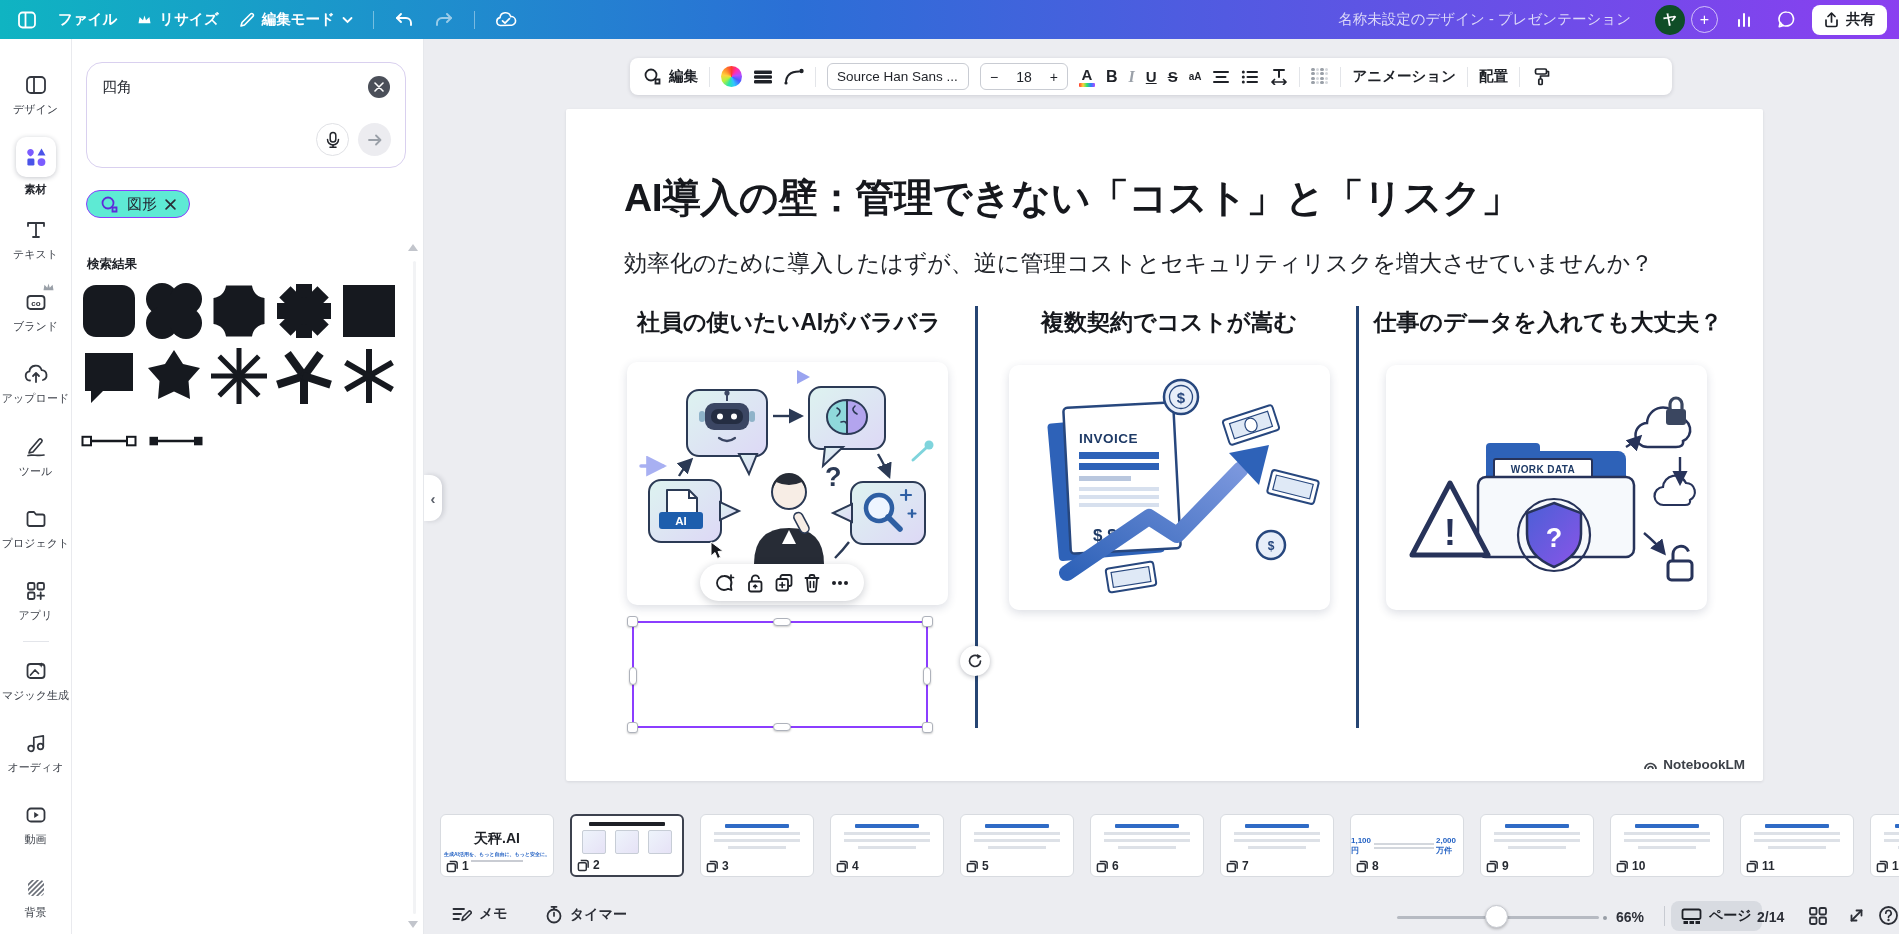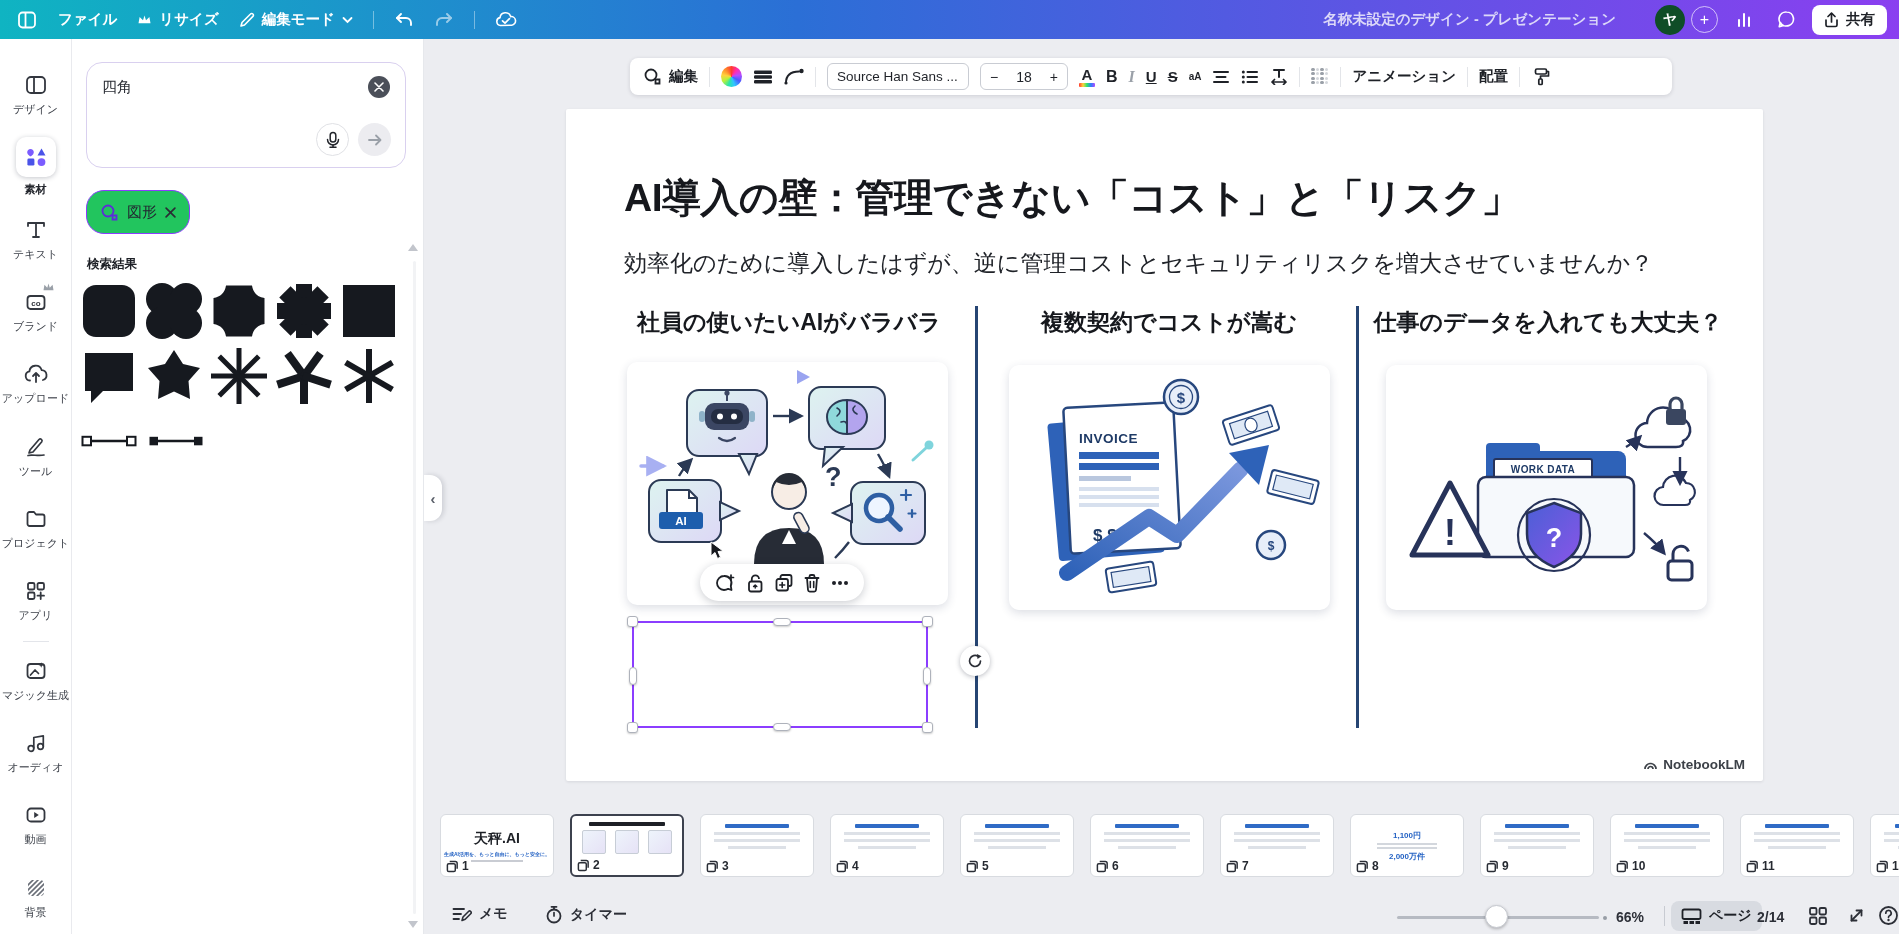--- a/index.html
+++ b/index.html
@@ -9,21 +9,21 @@
   svg{display:block;}
 
   
   .topbar{position:absolute;left:0;top:0;width:1899px;height:39px;z-index:40;
     background:linear-gradient(90deg,#0fb4c2 0%,#2b6fd6 42%,#4e5ce0 62%,#8a3ff0 100%);
     display:flex;align-items:center;color:#fff;font-size:14.5px;font-weight:700;}
   .tb-left{display:flex;align-items:center;gap:20px;padding-left:16px;}
   .tb-item{display:flex;align-items:center;gap:7px;cursor:pointer;white-space:nowrap;}
   .tb-div{width:1px;height:18px;background:rgba(255,255,255,.4);}
   .tb-right{margin-left:auto;display:flex;align-items:center;gap:10px;padding-right:12px;}
-  .doc-title{color:#dcd8f8;font-weight:700;margin-right:29px;}
+  .doc-title{color:#dcd8f8;font-weight:400;margin-right:14px;}
   .avatar{width:30px;height:30px;border-radius:50%;background:#0f4d27;display:flex;align-items:center;justify-content:center;font-size:14px;}
   .plus-circle{width:27px;height:27px;border-radius:50%;border:1.5px solid rgba(255,255,255,.65);display:flex;align-items:center;justify-content:center;font-size:16px;font-weight:500;margin-left:-4px;}
   .ghost-btn{width:32px;height:30px;display:flex;align-items:center;justify-content:center;border-radius:8px;}
   .share-btn{height:30px;background:#fff;color:#1e2127;border-radius:8px;display:flex;align-items:center;gap:7px;padding:0 12px;font-weight:700;}
   .dim{opacity:.55;}
 
   
   .rail{position:absolute;left:0;top:39px;width:72px;height:895px;background:#fff;border-right:1px solid #e9eaee;z-index:30;
     display:flex;flex-direction:column;align-items:center;padding-top:20px;}
   .rail-item{position:relative;width:72px;height:73px;display:flex;flex-direction:column;align-items:center;justify-content:center;gap:5px;cursor:pointer;}
@@ -33,21 +33,21 @@
   .rail-divider{width:26px;height:1px;background:#e3e5ea;margin:3px 0;}
   .crown-badge{position:absolute;right:17px;top:6px;}
 
   
   .panel{position:absolute;left:72px;top:39px;width:352px;height:895px;background:#fff;border-right:1px solid #e6e8ec;z-index:30;}
   .search-box{position:absolute;left:14px;top:23px;width:320px;height:106px;border:1px solid #d9d0ef;border-radius:16px;background:#fff;}
   .search-query{position:absolute;left:15px;top:15px;font-size:15px;color:#2a2d34;}
   .clear-btn{position:absolute;top:13px;right:15px;width:22px;height:22px;border-radius:50%;background:#4b4f59;color:#fff;display:flex;align-items:center;justify-content:center;}
   .mic-btn{position:absolute;bottom:11px;right:56px;width:33px;height:33px;border-radius:50%;background:#fff;border:1px solid #e0e1e5;display:flex;align-items:center;justify-content:center;}
   .send-btn{position:absolute;bottom:11px;right:14px;width:33px;height:33px;border-radius:50%;background:#ececf0;display:flex;align-items:center;justify-content:center;}
-  .chip{position:absolute;left:14px;top:151px;height:44px;border:1.6px solid #8b3dff;background:#22c55e;border-radius:18px;display:inline-flex;align-items:center;gap:8px;padding:0 13px;}
+  .chip{position:absolute;left:14px;top:151px;height:28px;border:1.6px solid #8b3dff;background:#5eead4;border-radius:18px;display:inline-flex;align-items:center;gap:8px;padding:0 13px;}
   .chip .chip-lbl{font-size:15px;color:#222530;}
   .results-label{position:absolute;left:15px;top:217px;font-size:12.5px;font-weight:700;color:#1d2026;}
   .shape-grid{position:absolute;left:8px;top:243px;display:grid;grid-template-columns:repeat(5,58px);gap:7px;}
   .shape-cell{width:58px;height:58px;display:flex;align-items:center;justify-content:center;cursor:pointer;}
   .line-row{position:absolute;left:8px;top:389px;display:flex;gap:9px;}
   .line-cell{width:58px;height:26px;display:flex;align-items:center;justify-content:center;cursor:pointer;}
   .panel-scroll-up{position:absolute;right:5px;top:205px;width:0;height:0;border-left:5px solid transparent;border-right:5px solid transparent;border-bottom:7px solid #c2c5cc;}
   .panel-scroll-dn{position:absolute;right:5px;bottom:6px;width:0;height:0;border-left:5px solid transparent;border-right:5px solid transparent;border-top:7px solid #c2c5cc;}
   .panel-track{position:absolute;right:7px;top:222px;bottom:20px;width:3px;background:#f2f3f5;border-radius:2px;}
   .collapse-tab{position:absolute;left:424px;top:475px;width:18px;height:46px;background:#fff;border-radius:0 12px 12px 0;
@@ -106,21 +106,21 @@
   .t-logo,.t-current,.t-cost,.t-generic{display:none;width:100%;height:100%;}
   .thumb.v-logo .t-logo{display:flex;flex-direction:column;align-items:center;justify-content:center;gap:3px;}
   .t-line1{font-size:14px;font-weight:800;color:#1d2026;}
   .t-line2{font-size:5px;font-weight:700;color:#2563c4;white-space:nowrap;}
   .t-bar{width:52px;height:2px;background:#c9ccd3;}
   .thumb.v-current .t-current{display:flex;flex-direction:column;align-items:center;padding-top:6px;gap:4px;}
   .tc-title{width:76px;height:4px;background:#1d2026;border-radius:1px;}
   .tc-cols{display:flex;gap:9px;}
   .tc-cols i{width:24px;height:24px;border:1px solid #c7cdd6;border-radius:2px;background:
      linear-gradient(135deg,#eef4fb 0%,#e6e2f6 100%);}
-  .thumb.v-cost .t-cost{display:flex;flex-direction:column;align-items:center;justify-content:center;gap:2px;}
+  .thumb.v-cost .t-cost{display:flex;flex-direction:row;align-items:center;justify-content:center;gap:2px;}
   .t-big1,.t-big2{font-size:8px;font-weight:800;color:#2563c4;}
   .t-rows{display:flex;flex-direction:column;gap:2px;align-items:center;}
   .t-rows i{width:60px;height:2px;background:#d3d7dd;}
   .thumb.v-generic .t-generic{display:flex;flex-direction:column;align-items:center;padding-top:9px;gap:4px;}
   .tg-head{width:64px;height:4px;background:#2f6bc6;border-radius:1px;}
   .tg-row{width:86px;height:3px;background:#dde1e7;}
   .tg-row.short{width:58px;}
 
   
   .bb-item{position:absolute;display:flex;align-items:center;gap:7px;font-size:14px;font-weight:600;color:#2c2f37;z-index:6;}

